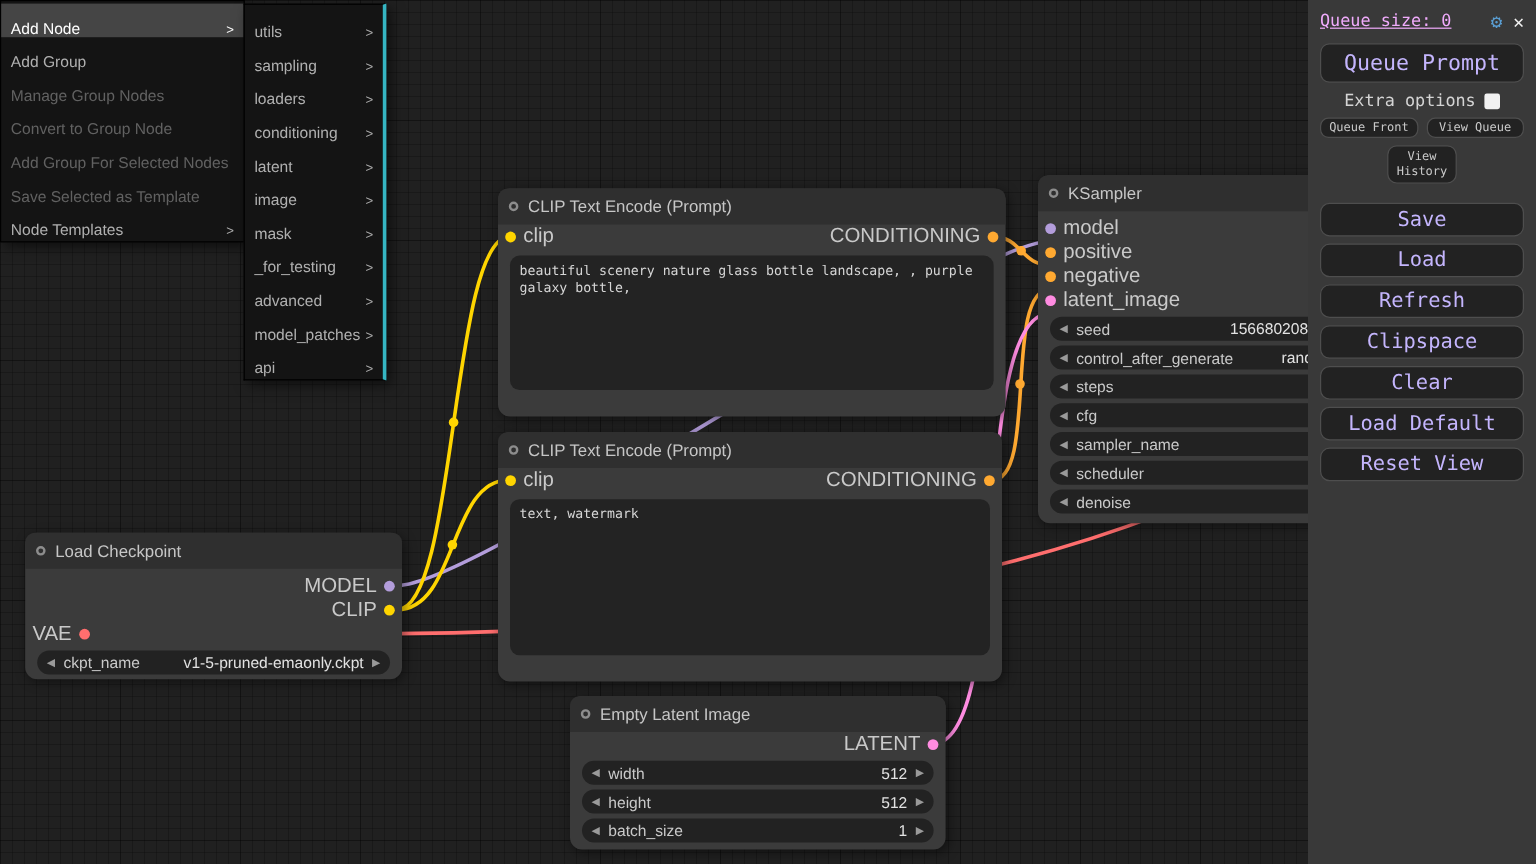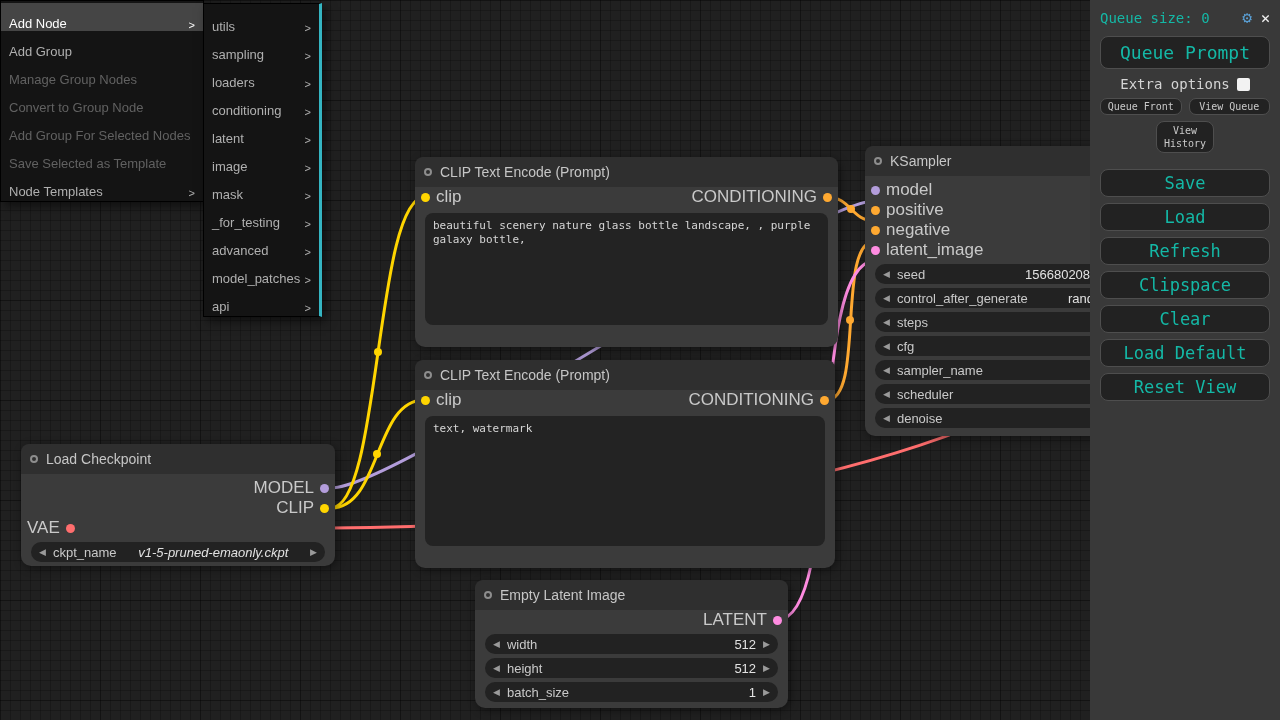--- a/index.html
+++ b/index.html
@@ -28,42 +28,42 @@
   .dot { width: 9px; height: 9px; border-radius: 50%; flex: none; }
   .node-text { margin: 6px 10px 8px; background: #232323; border-radius: 8px; padding: 6px 8px;
     font-family: "DejaVu Sans Mono", monospace; font-size: 11px; line-height: 1.3;
     color: #d6d6d6; white-space: pre-wrap; overflow: hidden; }
   .widget { position: relative; height: 20px; margin: 4px 10px; background: #222; border-radius: 10px;
     display: flex; align-items: center; gap: 7px; padding: 0 8px; font-size: 13px; color: #c9c9c9; }
   .warrow { font-size: 9px; color: #9a9a9a; flex: none; cursor: pointer; }
   .warrow.right { margin-left: auto; }
   .wvalue { color: #e2e2e2; white-space: nowrap; }
   .wvalue.right { margin-left: auto; }
-  .wvalue.center { flex: 1; text-align: center; font-style: italic; }
+  .wvalue.center { flex: 1; text-align: right; }
   .wvalue.abs { position: absolute; top: 50%; transform: translateY(-50%); }
 
   .ctx-menu { position: absolute; z-index: 20; background: #141414; border: 1px solid #000;
     box-shadow: 4px 4px 10px rgba(0,0,0,0.55); padding: 2px 0; }
   #menu-main { left: 0; top: 0; width: 204px; }
   #menu-sub { left: 203px; top: 3px; width: 119px; border-right: 3px solid #35b5c2; }
   .menu-item { display: flex; justify-content: space-between; align-items: flex-end; height: 28px;
     padding: 0 8px; font-size: 13px; color: #b0b0b0; cursor: pointer; }
   .menu-item.highlight { background: #454545; color: #fff; }
   .menu-item.disabled { color: #616161; }
   .menu-arrow { font-size: 11px; }
 
   #sidebar { position: absolute; top: 0; right: 0; width: 190px; height: 720px; z-index: 10;
     background: #393939; padding: 8px 10px; font-family: "DejaVu Sans Mono", monospace;
     color: #d4d4d4; display: flex; flex-direction: column; }
   .sb-top { display: flex; align-items: center; gap: 9px; font-size: 14px; padding: 2px 0 4px; }
-  .sb-top .label { flex: 1; color: #14b8a6; }
+  .sb-top .label { flex: 1; color: #f0abfc; text-decoration: underline; }
   .gear { font-size: 16px; cursor: pointer; line-height: 1; }
   .close-x { font-size: 15px; color: #f2f2f2; cursor: pointer; line-height: 1; }
   .btn { display: block; width: 100%; background: #222; border: 1px solid #4e4e4e; border-radius: 8px;
-    color: #14b8a6; font-family: inherit; font-size: 17px; text-align: center; padding: 3px 0;
+    color: #c4b5fd; font-family: inherit; font-size: 17px; text-align: center; padding: 3px 0;
     margin-top: 6px; cursor: pointer; }
   .btn.big { font-size: 18px; padding: 5px 0; }
   .extra-row { display: flex; align-items: center; justify-content: center; gap: 7px; font-size: 14px; margin-top: 7px; }
   .extra-row input { appearance: none; -webkit-appearance: none; width: 13px; height: 13px;
     background: #f2f2f2; border-radius: 2px; cursor: pointer; }
   .mini-row { display: flex; gap: 7px; margin-top: 6px; }
   .btn.mini { font-size: 10px; margin: 0; padding: 2px 0; flex: 1; border-radius: 7px; color: #c9c9c9; }
   .btn.history { width: 58px; font-size: 10px; margin: 6px auto 0; padding: 2px 0; line-height: 1.3; color: #c9c9c9; }
   .btn.save-gap { margin-top: 16px; }
 </style>

